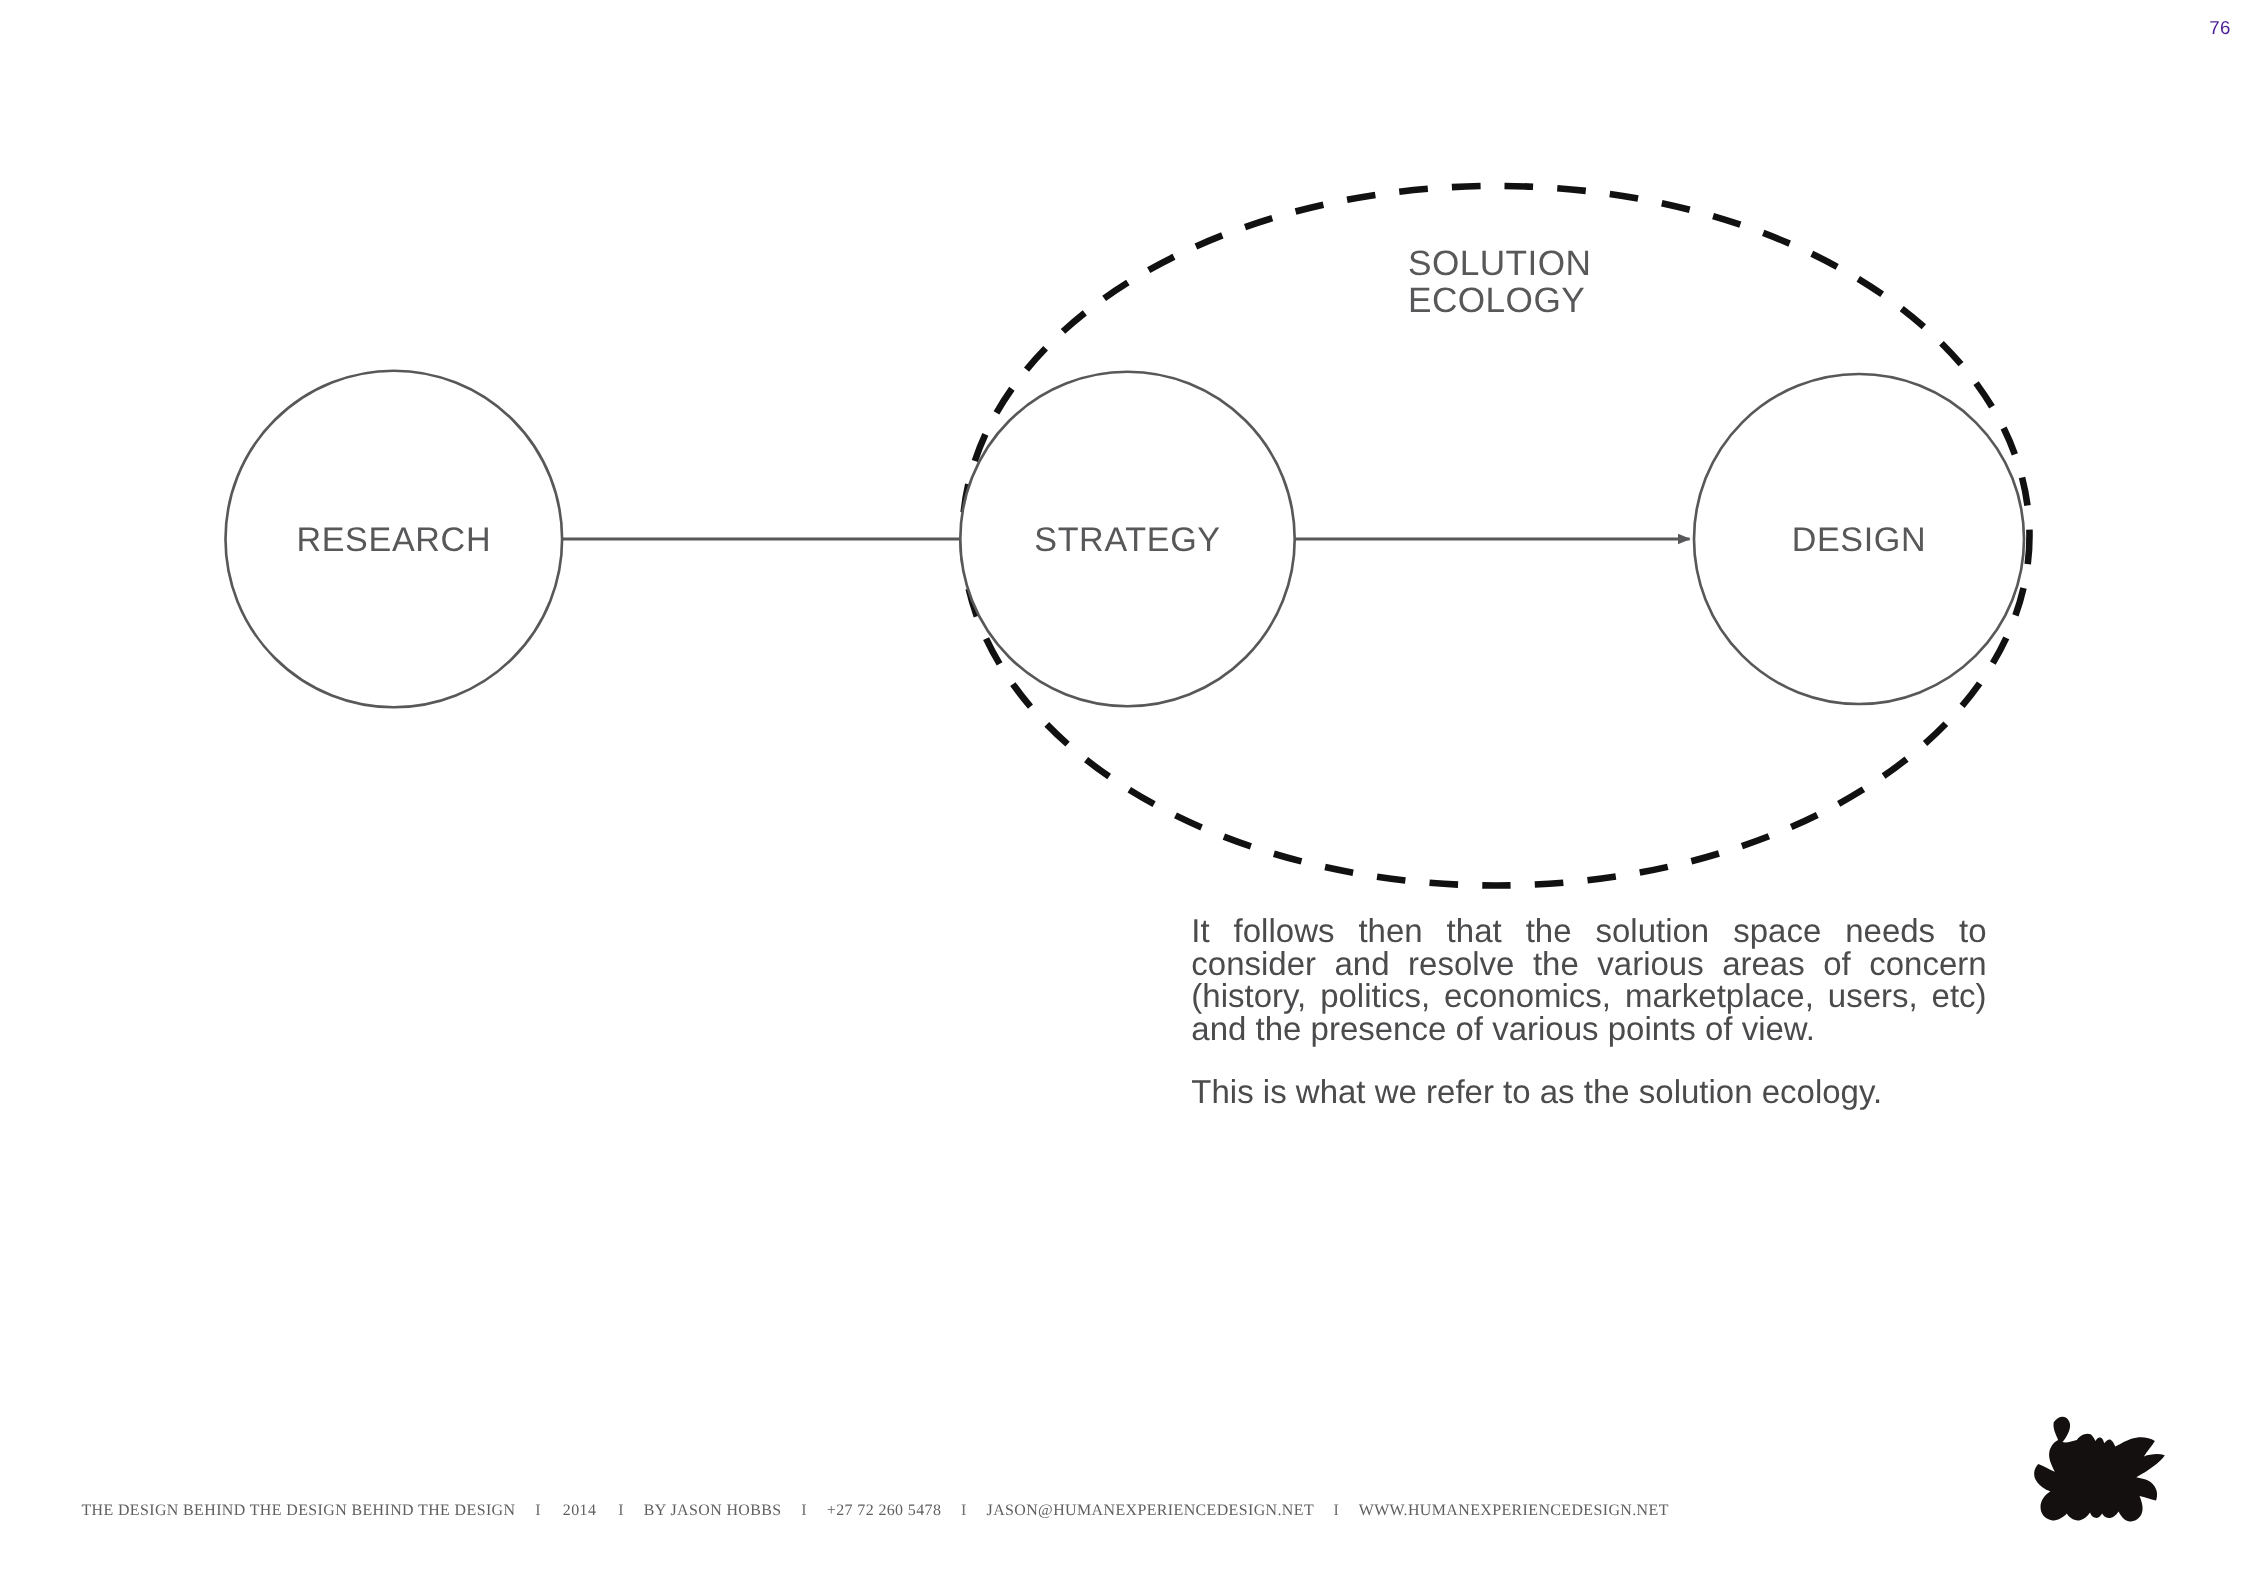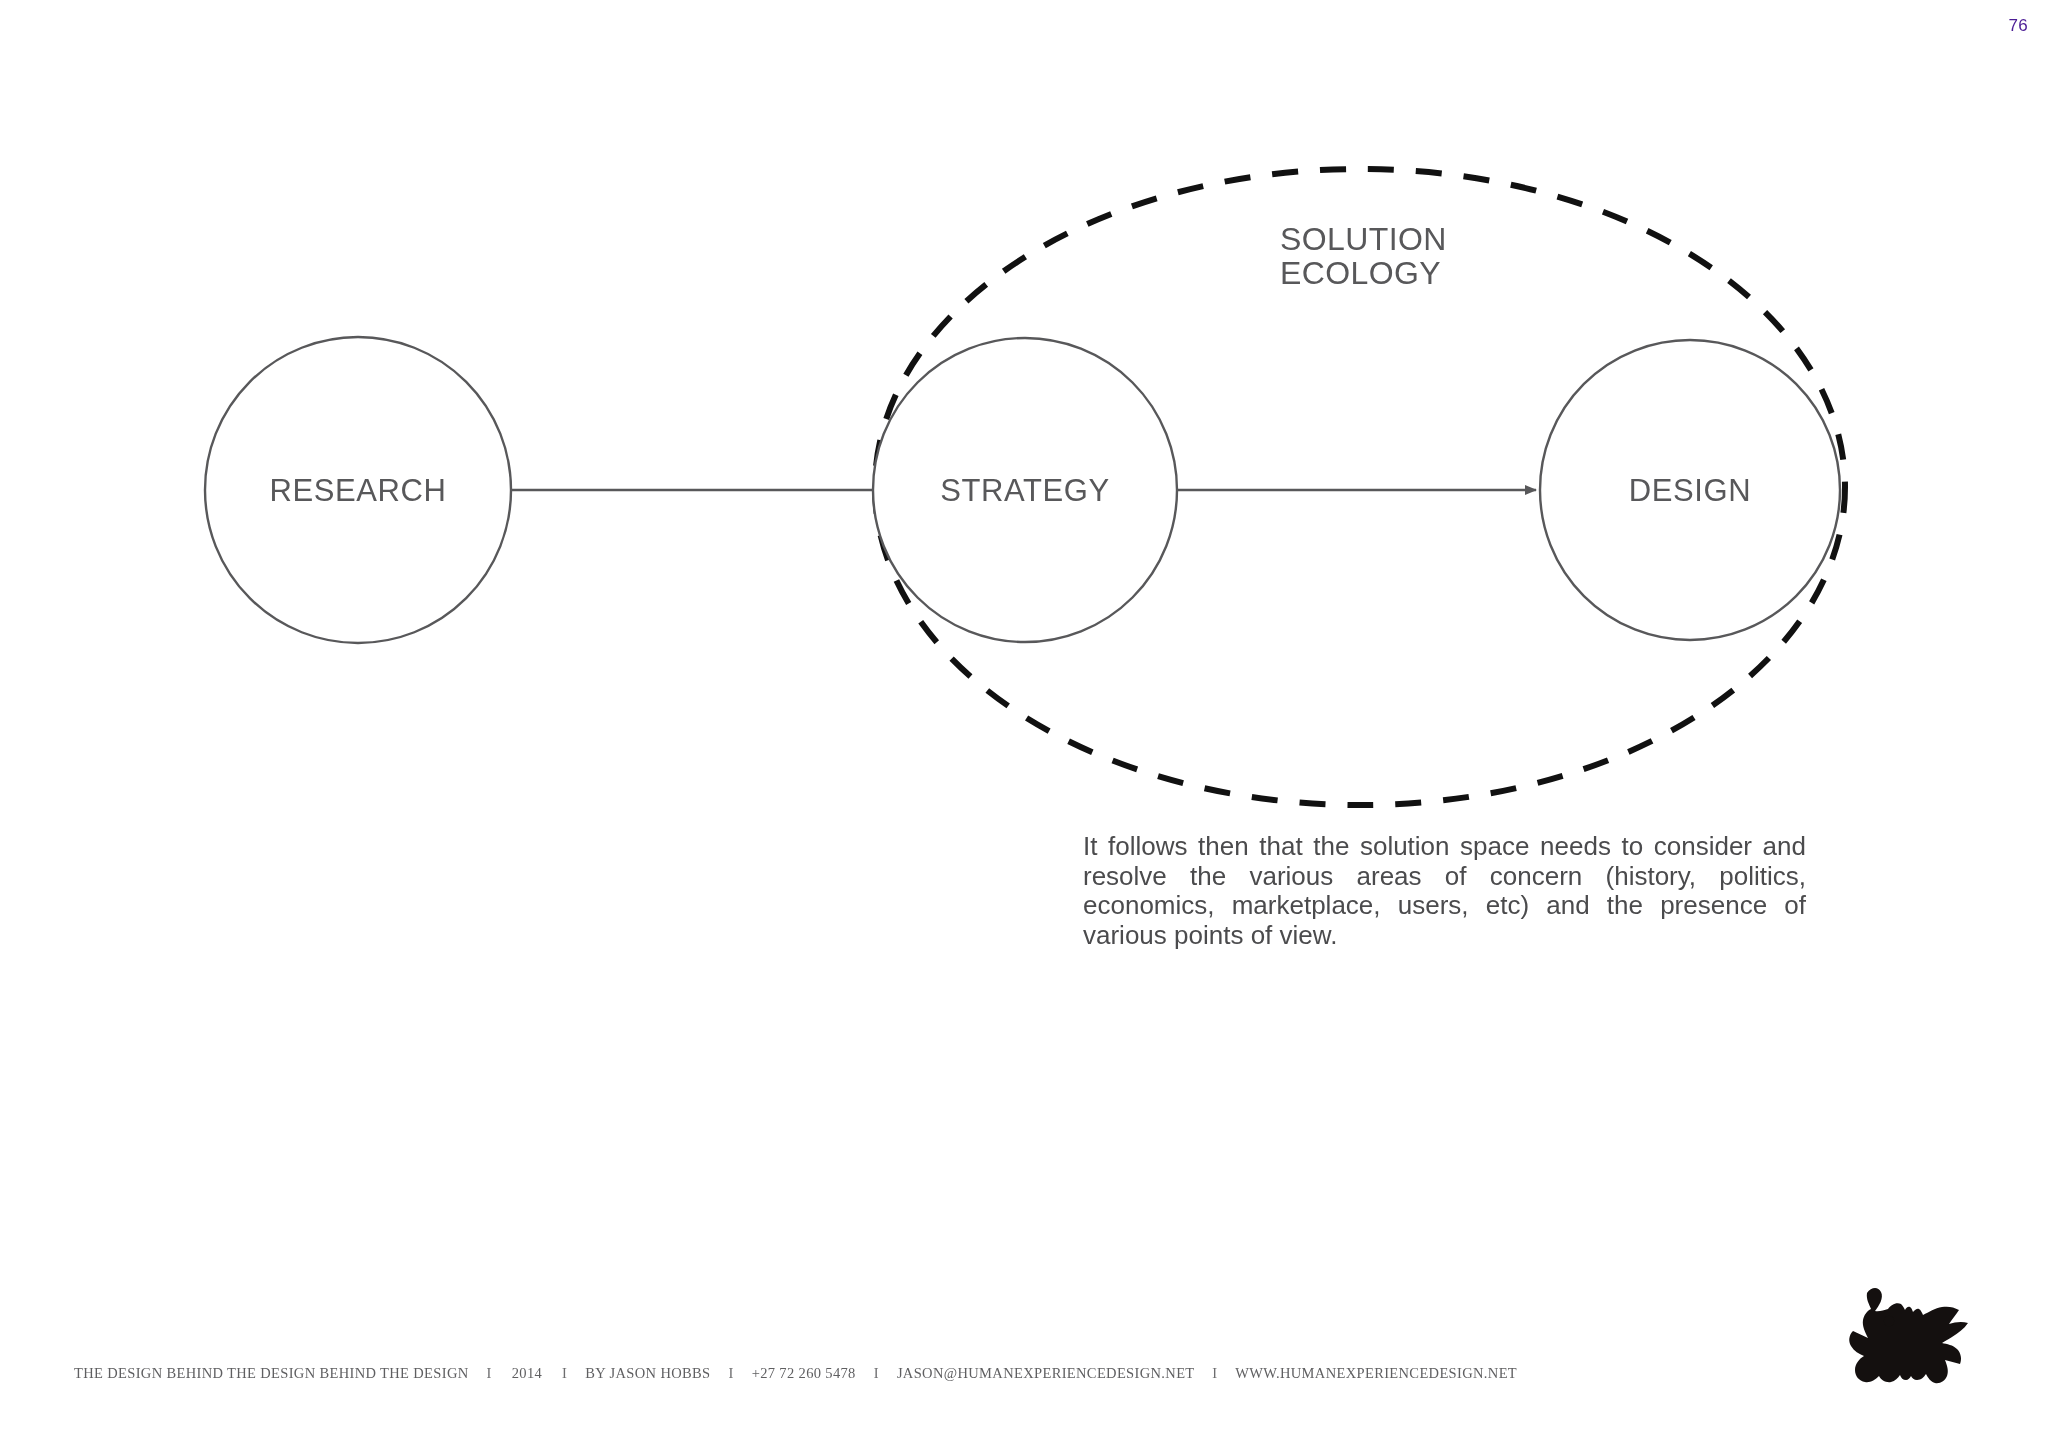--- a/index.html
+++ b/index.html
@@ -56,21 +56,21 @@
     fill: #58585a;
     letter-spacing: 0.4px;
   }
 
   
   .copy {
     position: absolute;
     left: 1083px;
     top: 832px;
     width: 723px;
-    font-size: 26px;
+    font-size: 30px;
     line-height: 29.5px;
     color: #4b4b4d;
     text-align: justify;
   }
   .copy p { margin: 0; }
   .copy p.second { margin-top: 29px; text-align: left; }
 
   
   .footer {
     position: absolute;
@@ -137,20 +137,21 @@
         <text class="node-label" x="1690" y="490" text-anchor="middle" dominant-baseline="central">DESIGN</text>
       </g>
 
       <text class="ecology-label" x="1280" y="250">SOLUTION</text>
       <text class="ecology-label" x="1280" y="284">ECOLOGY</text>
     </svg>
   </div>
 
   <div class="copy">
     <p>It follows then that the solution space needs to consider and resolve the various areas of concern (history, politics, economics, marketplace, users, etc) and the presence of various points of view.</p>
+    <p class="second">This is what we refer to as the solution ecology.</p>
   </div>
 
   <div class="footer">
     <span>THE DESIGN BEHIND THE DESIGN BEHIND THE DESIGN</span>
     <span class="sep">I</span>
     <span class="yearpad">2014</span>
     <span class="sep">I</span>
     <span>BY JASON HOBBS</span>
     <span class="sep">I</span>
     <span>+27 72 260 5478</span>

